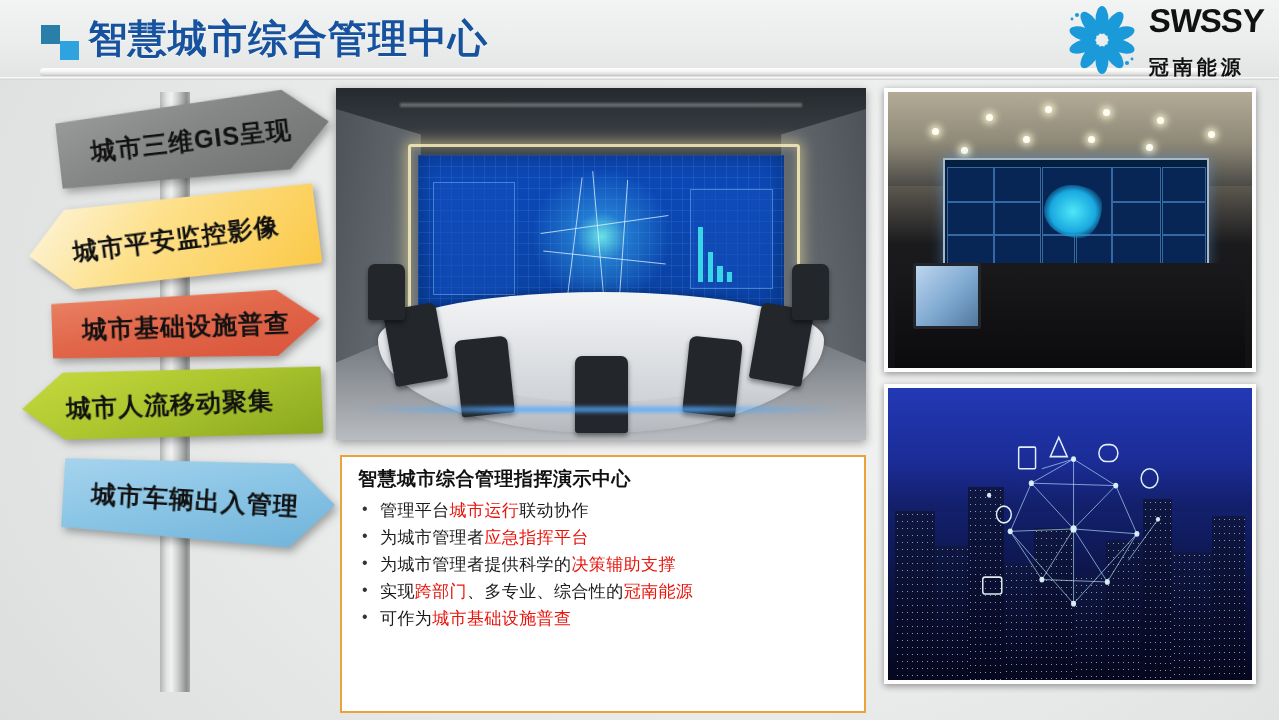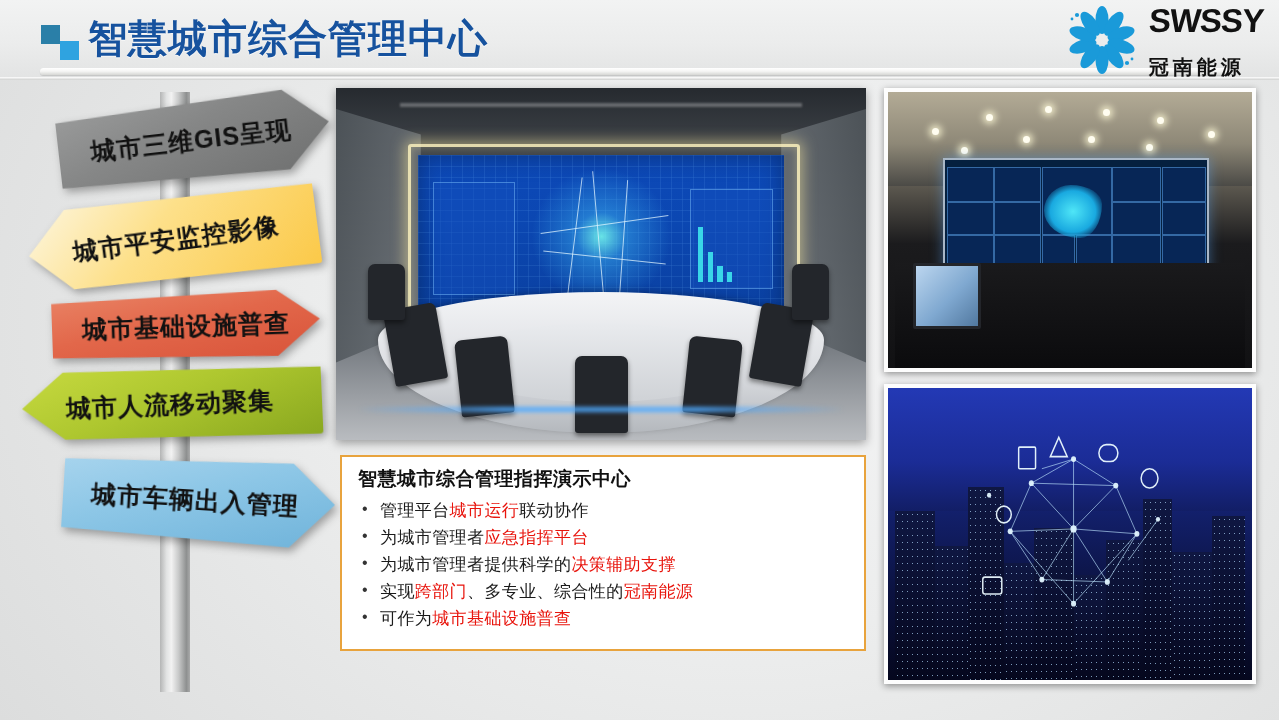--- a/index.html
+++ b/index.html
@@ -166,21 +166,21 @@
     background:linear-gradient(180deg,#2339b5 0%,#1b2c96 60%,#121e66 100%);}
   .sc-b{position:absolute;bottom:0;background:linear-gradient(180deg,#0f1742 0%,#05071d 100%);}
   .sc-b:after{content:"";position:absolute;inset:0;opacity:.75;
     background-image:radial-gradient(circle,rgba(180,220,255,.9) 0.6px,transparent 0.9px);
     background-size:5px 7px;}
   .sc-net{position:absolute;left:22%;top:16%;width:58%;height:66%;}
   .sc-net svg{width:100%;height:100%;}
 
   
   .textbox{
-    position:absolute;left:340px;top:455px;width:526px;height:196px;
+    position:absolute;left:340px;top:455px;width:526px;height:258px;
     background:#ffffff;border:2px solid #e8a33d;box-sizing:border-box;
     padding:11px 16px 0 16px;
   }
   .tb-title{font-size:19px;font-weight:bold;color:#111;line-height:1.2;margin-bottom:6px;letter-spacing:.5px;}
   .tb-list{list-style:none;margin:0;padding:0;}
   .tb-list li{
     font-size:17px;color:#1b1b1b;line-height:1.0;padding:5px 0 5px 22px;position:relative;
     letter-spacing:.4px;
   }
   .tb-list li:before{

